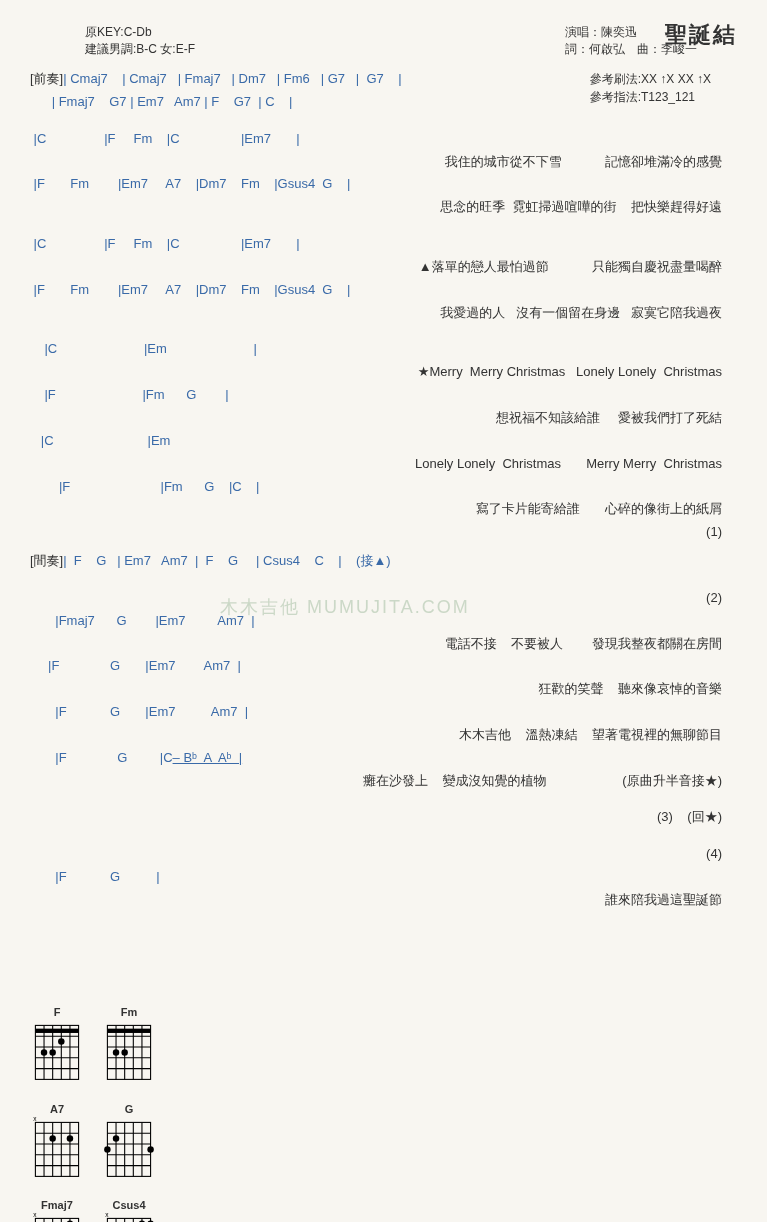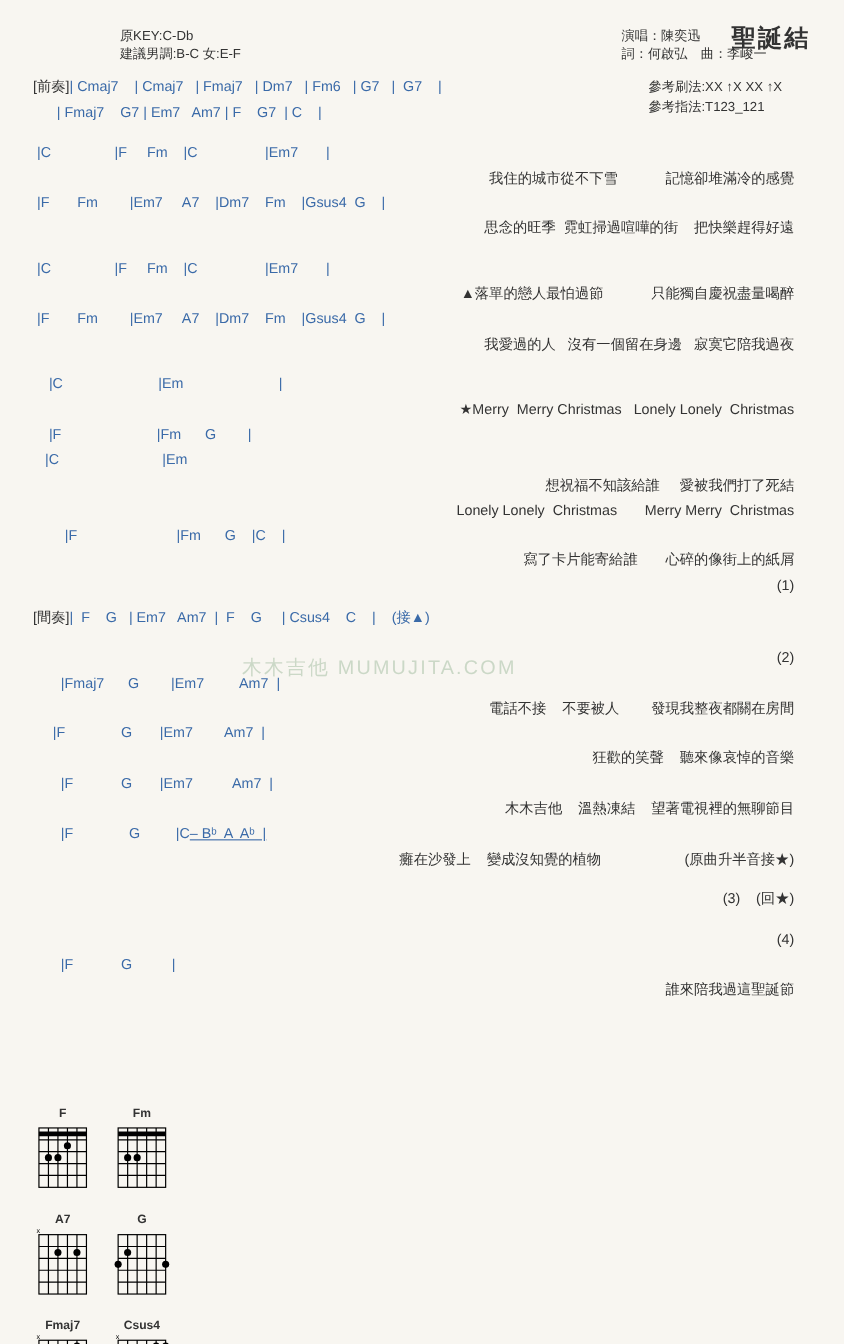--- a/index.html
+++ b/index.html
@@ -16,21 +16,21 @@
     position:relative;
     margin-bottom:18px;
   }
   .title{
     text-align:right;
     font-size:22px;
     font-weight:700;
     letter-spacing:2px;
     margin-bottom:0;
   }
-  .hdr-left{position:absolute;left:55px;top:4px;font-size:12px;margin-left:24px;}
+  .hdr-left{position:absolute;left:55px;top:4px;font-size:12px;}
   .hdr-right{position:absolute;right:40px;top:4px;font-size:12px;}
   .refs{
     position:absolute;
     right:26px;
     top:50px;
     font-size:12px;
     line-height:1.5;
   }
   .main{
     display:flex;
@@ -111,22 +111,22 @@
 <div class="section"></div>
 <div class="line chordline"> |C                |F     Fm    |C                 |Em7       |</div>
 <div class="line lyric">▲落單的戀人最怕過節            只能獨自慶祝盡量喝醉</div>
 <div class="line chordline"> |F       Fm        |Em7     A7    |Dm7    Fm    |Gsus4  G    |</div>
 <div class="line lyric">  我愛過的人   沒有一個留在身邊   寂寞它陪我過夜</div>
 
 <div class="section"></div>
 <div class="line chordline">    |C                        |Em                        |</div>
 <div class="line lyric">★Merry  Merry Christmas   Lonely Lonely  Christmas</div>
 <div class="line chordline">    |F                        |Fm      G        |</div>
+<div class="line lyric">   想祝福不知該給誰     愛被我們打了死結</div>
 <div class="line chordline">   |C                          |Em</div>
-<div class="line lyric">   想祝福不知該給誰     愛被我們打了死結</div>
 <div class="line lyric">   Lonely Lonely  Christmas       Merry Merry  Christmas</div>
 <div class="line chordline">        |F                         |Fm      G    |C    |</div>
 <div class="line lyric">   寫了卡片能寄給誰       心碎的像街上的紙屑</div>
 <div class="line lyric">(1)</div>
 
 <div class="line chordline" style="margin-top:6px;"><span class="plain">[間奏]</span><span>|  F    G   | Em7   Am7  |  F    G     | Csus4    C    |    (接▲)</span></div>
 
 <div class="section"></div>
 <div class="line lyric">(2)</div>
 <div class="line chordline">       |Fmaj7      G        |Em7         Am7  |</div>

